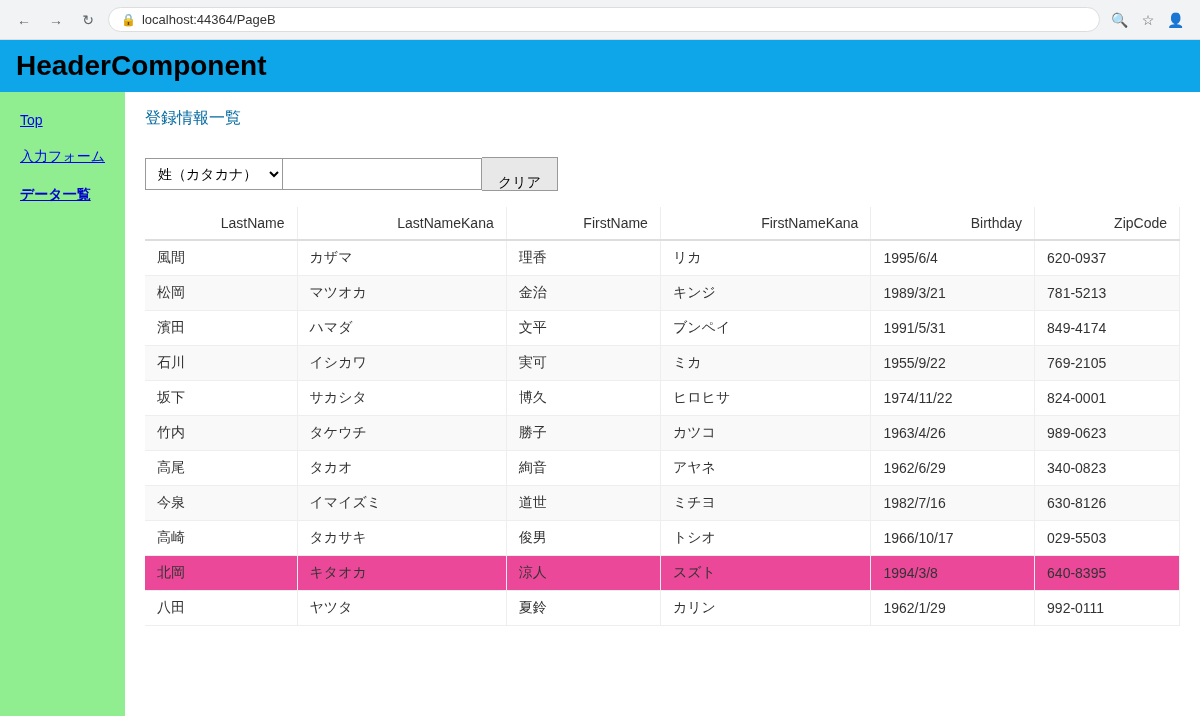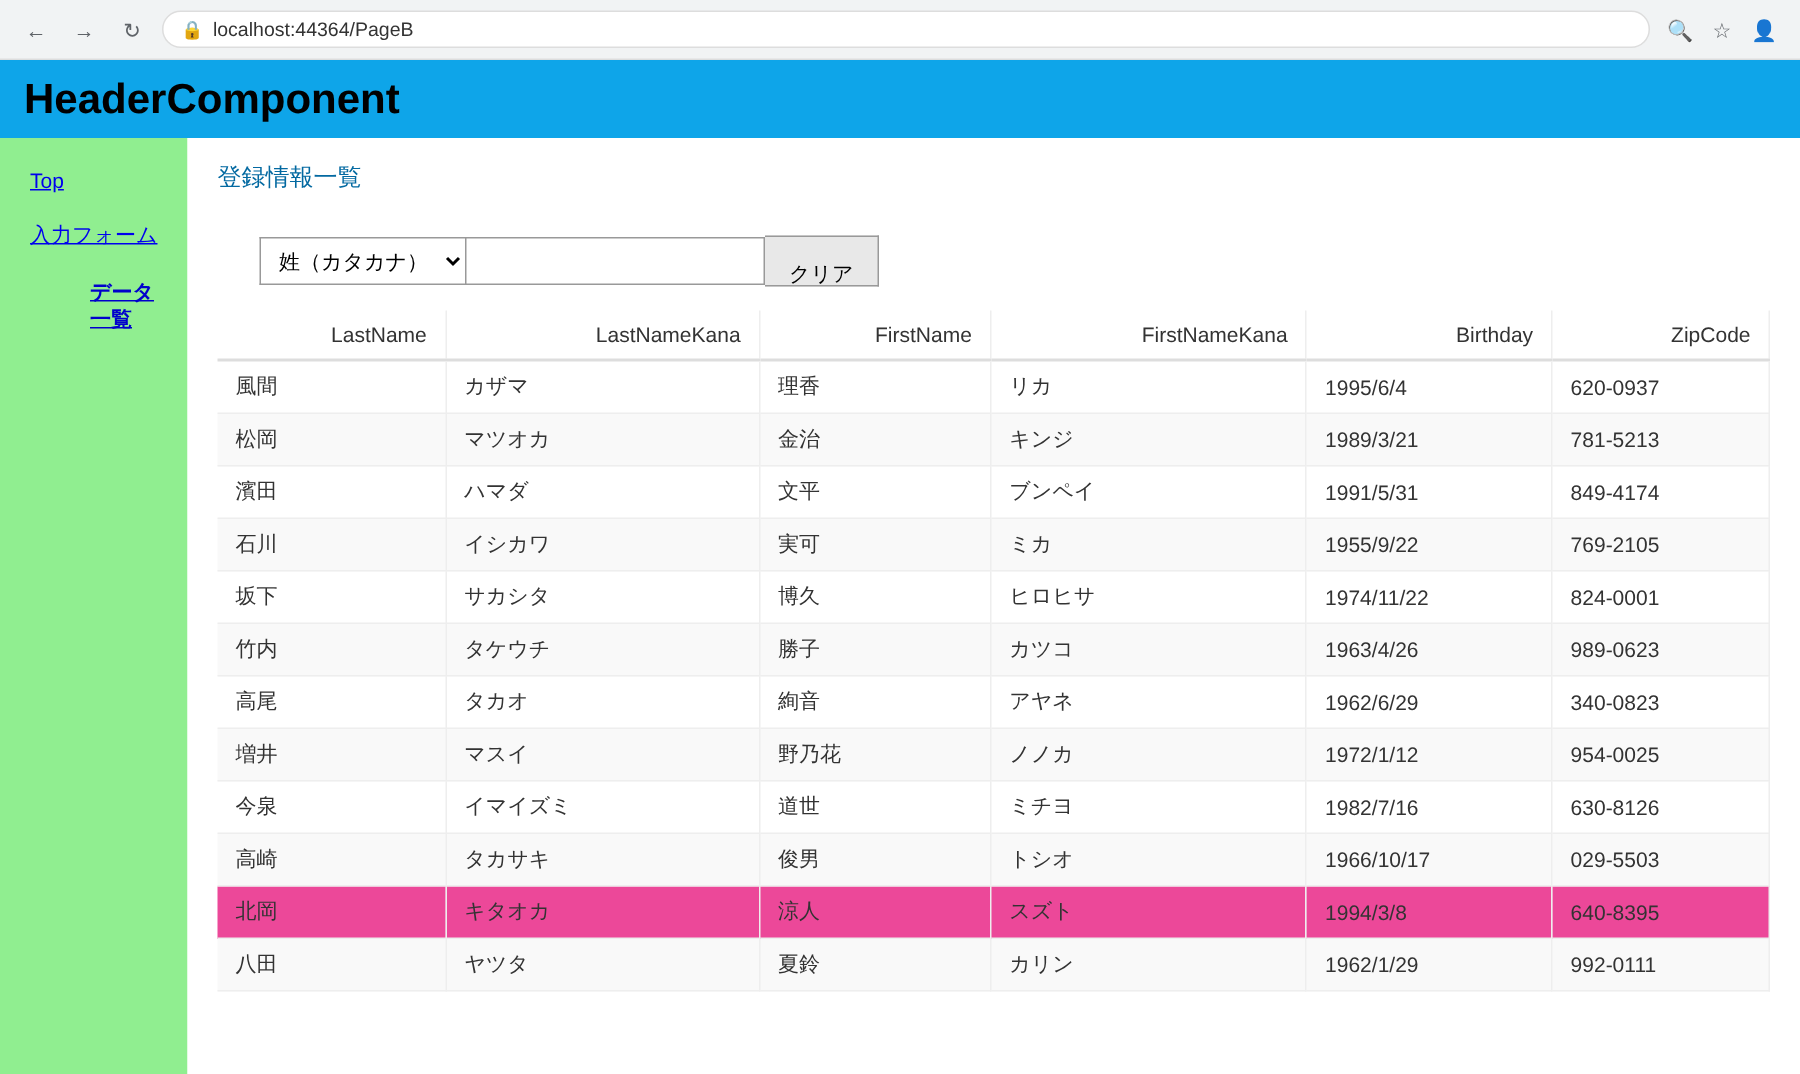--- a/index.html
+++ b/index.html
@@ -62,21 +62,20 @@
     .sidebar-link {
       padding: 8px 20px;
       color: #0000ee;
       text-decoration: underline;
       cursor: pointer;
       font-size: 14px;
     }
     .sidebar-link.active {
       color: #0000cc;
       font-weight: bold;
-      margin-left: 40px;
     }
 
     
     .main-content {
       flex: 1;
       padding: 16px 20px;
       background: #fff;
     }
 
     .page-title {
@@ -85,21 +84,20 @@
       margin-bottom: 28px;
       color: #0369a1;
     }
 
     
     .filter-area {
       display: flex;
       align-items: center;
       gap: 0;
       margin-bottom: 16px;
-      margin-left: 28px;
     }
     .filter-select {
       padding: 4px 8px;
       border: 1px solid #999;
       border-right: none;
       background: #fff;
       font-size: 14px;
       height: 32px;
       cursor: pointer;
     }
@@ -257,28 +255,20 @@
           </tr>
           <tr>
             <td>高尾</td>
             <td>タカオ</td>
             <td>絢音</td>
             <td>アヤネ</td>
             <td>1962/6/29</td>
             <td>340-0823</td>
           </tr>
           <tr>
-            <td>増井</td>
-            <td>マスイ</td>
-            <td>野乃花</td>
-            <td>ノノカ</td>
-            <td>1972/1/12</td>
-            <td>954-0025</td>
-          </tr>
-          <tr>
             <td>今泉</td>
             <td>イマイズミ</td>
             <td>道世</td>
             <td>ミチヨ</td>
             <td>1982/7/16</td>
             <td>630-8126</td>
           </tr>
           <tr>
             <td>高崎</td>
             <td>タカサキ</td>

